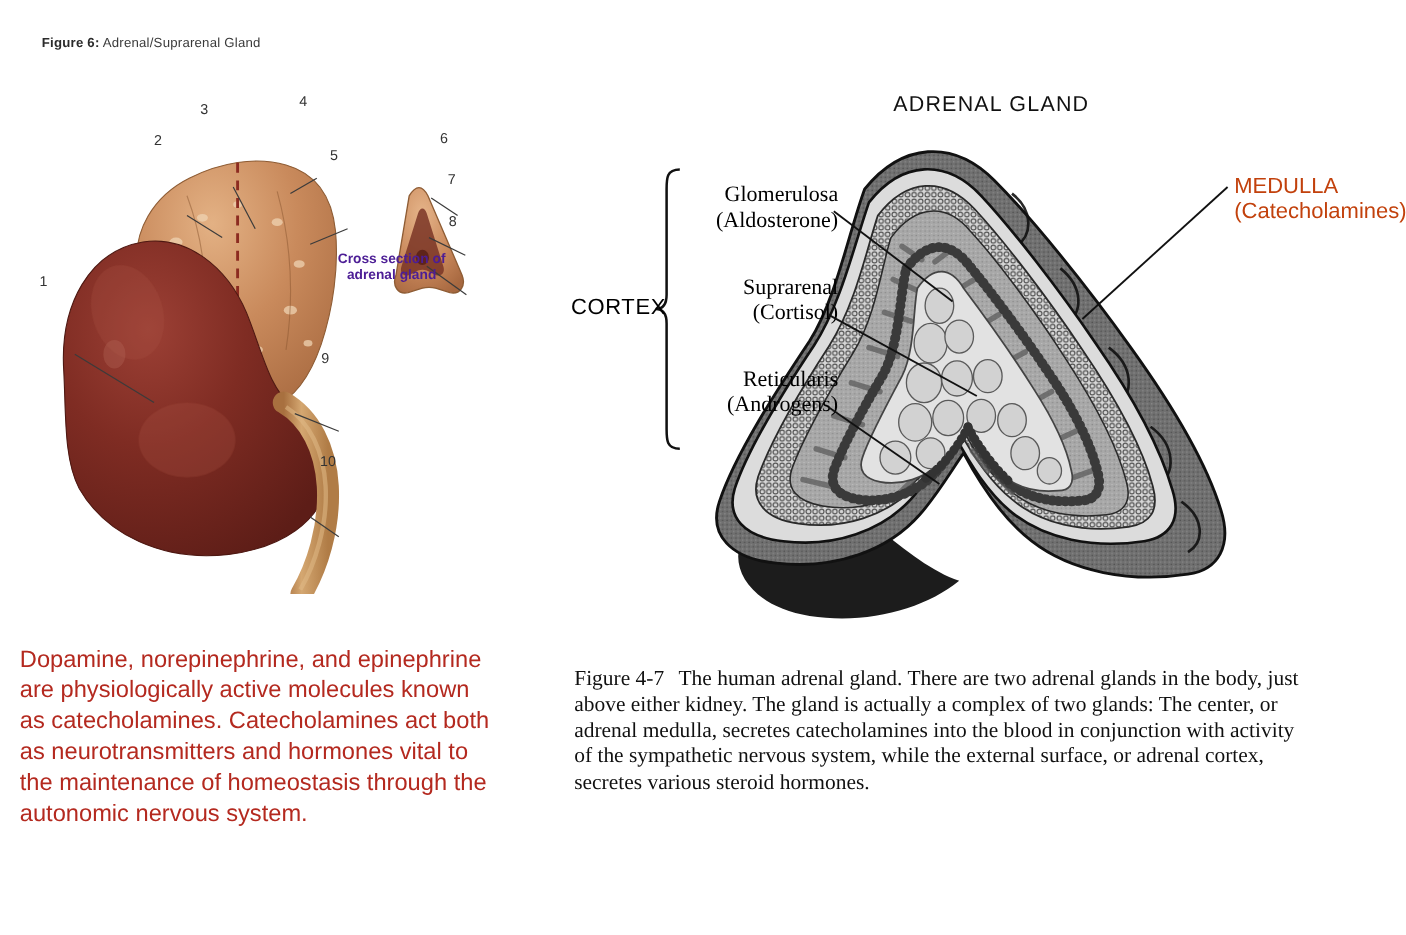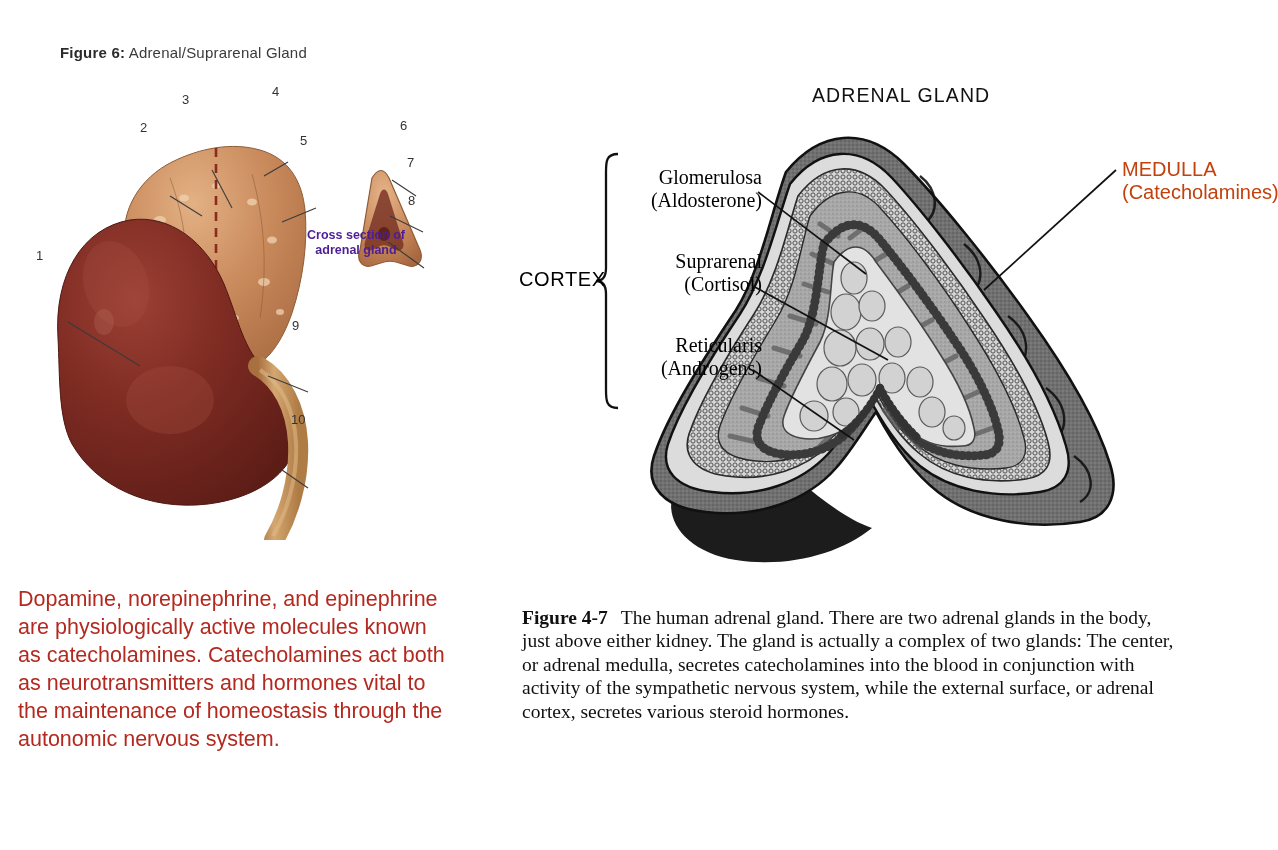--- a/index.html
+++ b/index.html
@@ -5,23 +5,22 @@
 <style>
   html,body{margin:0;padding:0;background:#ffffff;}
   body{
     width:1278px;height:850px;position:relative;overflow:hidden;
     font-family:"Liberation Sans", sans-serif;color:#000;
   }
   .abs{position:absolute;}
 
   
   #fig6-title{
-    left:38px;top:44px;font-size:15px;color:#3a3a3a;letter-spacing:.2px;
+    left:38px;top:32px;font-size:12px;color:#3a3a3a;letter-spacing:.2px;
     white-space:nowrap;
-    margin-left:22px;
   }
   #fig6-title .bold{font-weight:bold;color:#2b2b2b;}
 
   #left-art{left:20px;top:70px;width:430px;height:470px;}
 
   .numlabel{
     font-size:13px;color:#333;font-family:"Liberation Sans",sans-serif;
   }
 
   .cs-caption{
@@ -62,21 +61,21 @@
     left:1122px;top:158px;font-size:20px;line-height:1.16;color:#c2410c;
     white-space:nowrap;text-align:left;
   }
 
   
   #fig47-caption{
     left:522px;top:606px;width:660px;
     font-family:"Liberation Serif", serif;font-size:19.5px;line-height:1.20;
     color:#101010;text-align:left;
   }
-  #fig47-caption .figno{font-weight:bold;}
+  #fig47-caption .figno{font-weight:normal;}
   #fig47-caption .gap{display:inline-block;width:13px;}
 
   
   #attribution{
     left:1000px;top:838px;width:270px;height:12px;overflow:hidden;
     font-family:"Liberation Serif",serif;font-size:15px;color:#bdbdbd;
     white-space:nowrap;
   }
 </style>
 </head>

